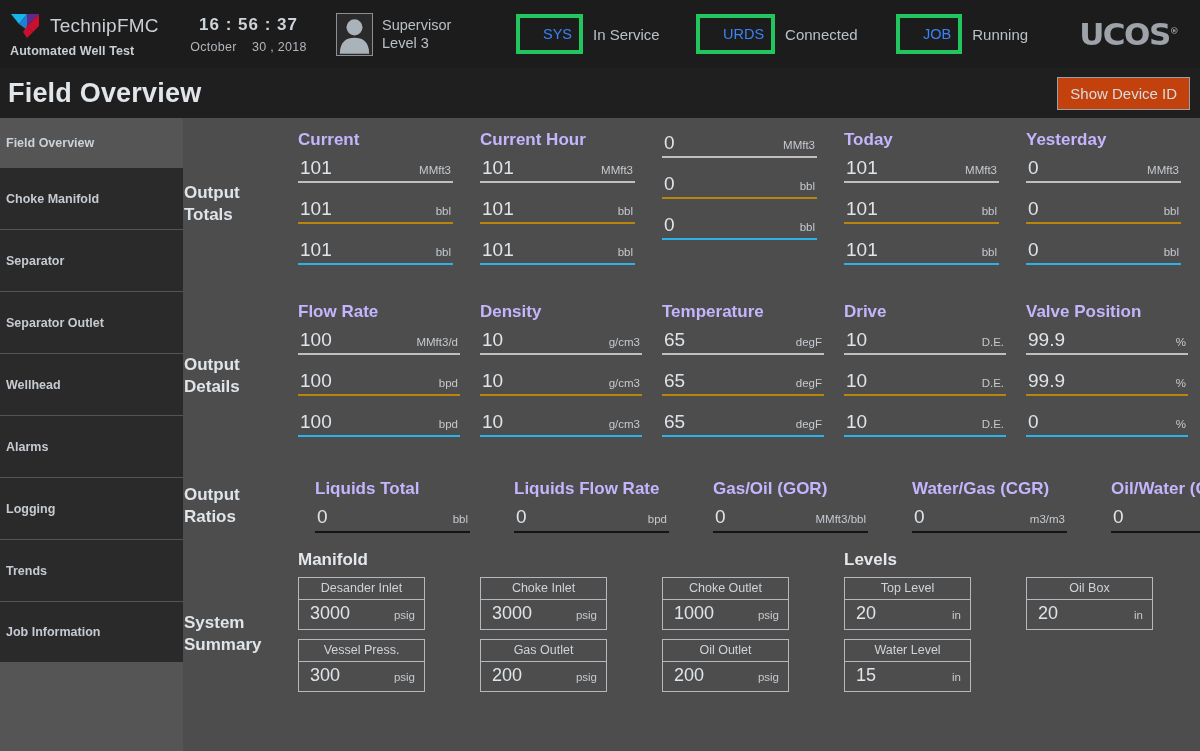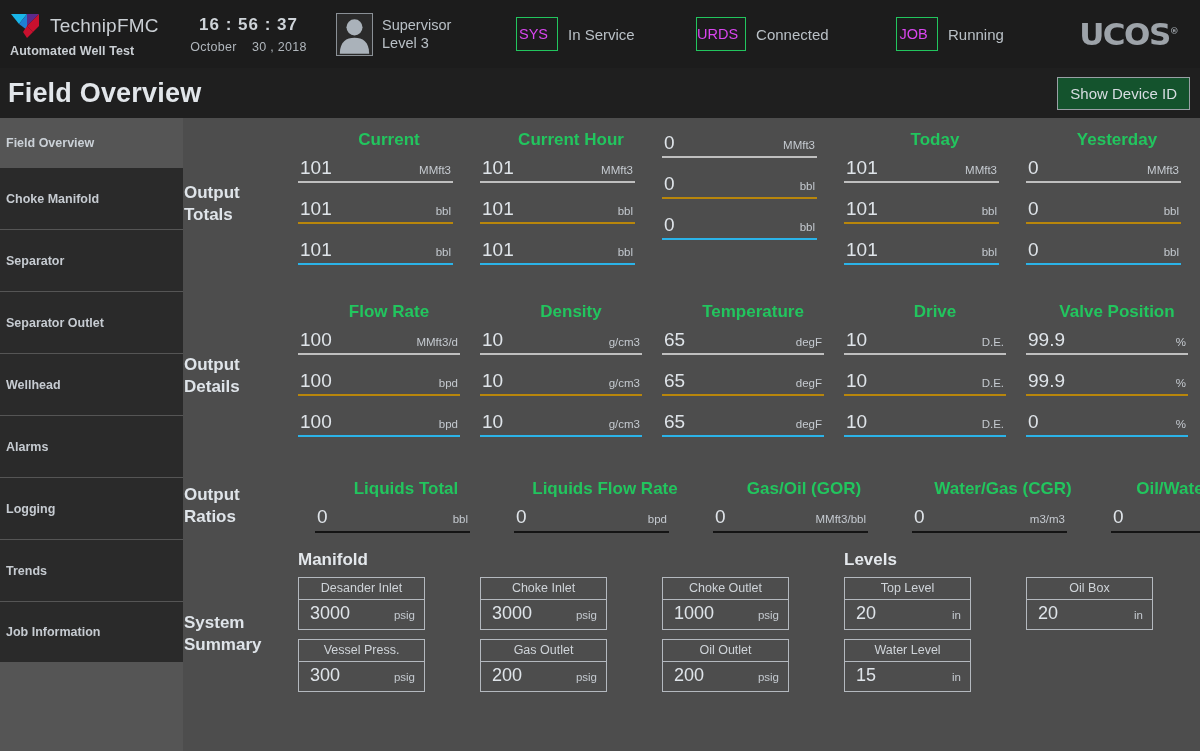--- a/index.html
+++ b/index.html
@@ -48,22 +48,22 @@
     flex: none; overflow: hidden;
   }
   .user-lines { display: flex; flex-direction: column; gap: 2px; }
   .user-lines span { font-size: 14.5px; color: #b9c0c6; }
 
   .tb-stat { display: flex; align-items: center; gap: 10px; padding-left: 14px; }
   .tb-stat.sys { width: 180px; }
   .tb-stat.urds { width: 200px; }
   .tb-stat.job { width: 175px; }
   .chip {
-    border: 1px solid #22c55e; color: #d946ef;
-    font-size: 14.5px; padding: 9px 7px 9px 0; min-width: 42px;
+    border: 4px solid #22c55e; color: #3b82f6;
+    font-size: 14.5px; padding: 9px 7px 9px 23px; min-width: 42px;
     text-align: center; background: #1c1c1c; line-height: 1;
   }
   .chip-val { font-size: 15px; color: #b9c0c6; }
 
   .tb-brand { flex: 1; display: flex; align-items: center; justify-content: center; }
   .ucos {
     font-size: 31px; font-weight: bold; color: #9da3a9;
     letter-spacing: -1.5px; font-family: "DejaVu Sans", sans-serif;
   }
   .ucos sup { font-size: 9px; vertical-align: super; letter-spacing: 0; }
@@ -71,21 +71,21 @@
   
   .titlebar {
     height: 50px; width: 1200px; background: #1f1f1f;
     display: flex; align-items: center; justify-content: space-between;
     padding: 0 10px 0 8px;
   }
   .page-title {
     font-size: 27px; font-weight: bold; color: #e2e6ea; letter-spacing: .2px;
   }
   .btn-device {
-    border: 1px solid #9aa0a6; background: #14532d; color: #d8dde2;
+    border: 1px solid #9aa0a6; background: #c2410c; color: #d8dde2;
     font-size: 15px; padding: 7px 12px; cursor: pointer;
   }
 
   
   .body { display: flex; width: 1200px; height: 633px; }
 
   
   .sidebar { width: 183px; flex: none; background: #555555; position: relative; }
   .sb-head {
     height: 49px; display: flex; align-items: center; padding-left: 6px;
@@ -103,22 +103,22 @@
 
   .section { display: flex; align-items: center; }
   .sec-label {
     width: 115px; flex: none; padding-left: 1px;
     font-size: 17px; font-weight: bold; color: #dfe4e9; line-height: 1.28;
   }
   .sec-grid { flex: 1; display: flex; }
 
   .col { width: 182px; flex: none; }
   .col-title {
-    font-size: 17px; font-weight: bold; color: #22c55e;
-    margin-bottom: 5px; white-space: nowrap; text-align: center;
+    font-size: 17px; font-weight: bold; color: #c4b5fd;
+    margin-bottom: 5px; white-space: nowrap;
   }
   .fld {
     width: 155px; display: flex; align-items: baseline; justify-content: space-between;
     padding: 2px 2px 3px 2px; border-bottom: 2px solid #bfbfbf;
     margin-bottom: 15px;
   }
   .fld .v { font-size: 19px; color: #dfe4e9; line-height: 1.12; }
   .fld .u { font-size: 11.5px; color: #c5cad0; }
   .fld.gas   { border-bottom-color: #bfbfbf; }
   .fld.oil   { border-bottom-color: #b8860b; }

